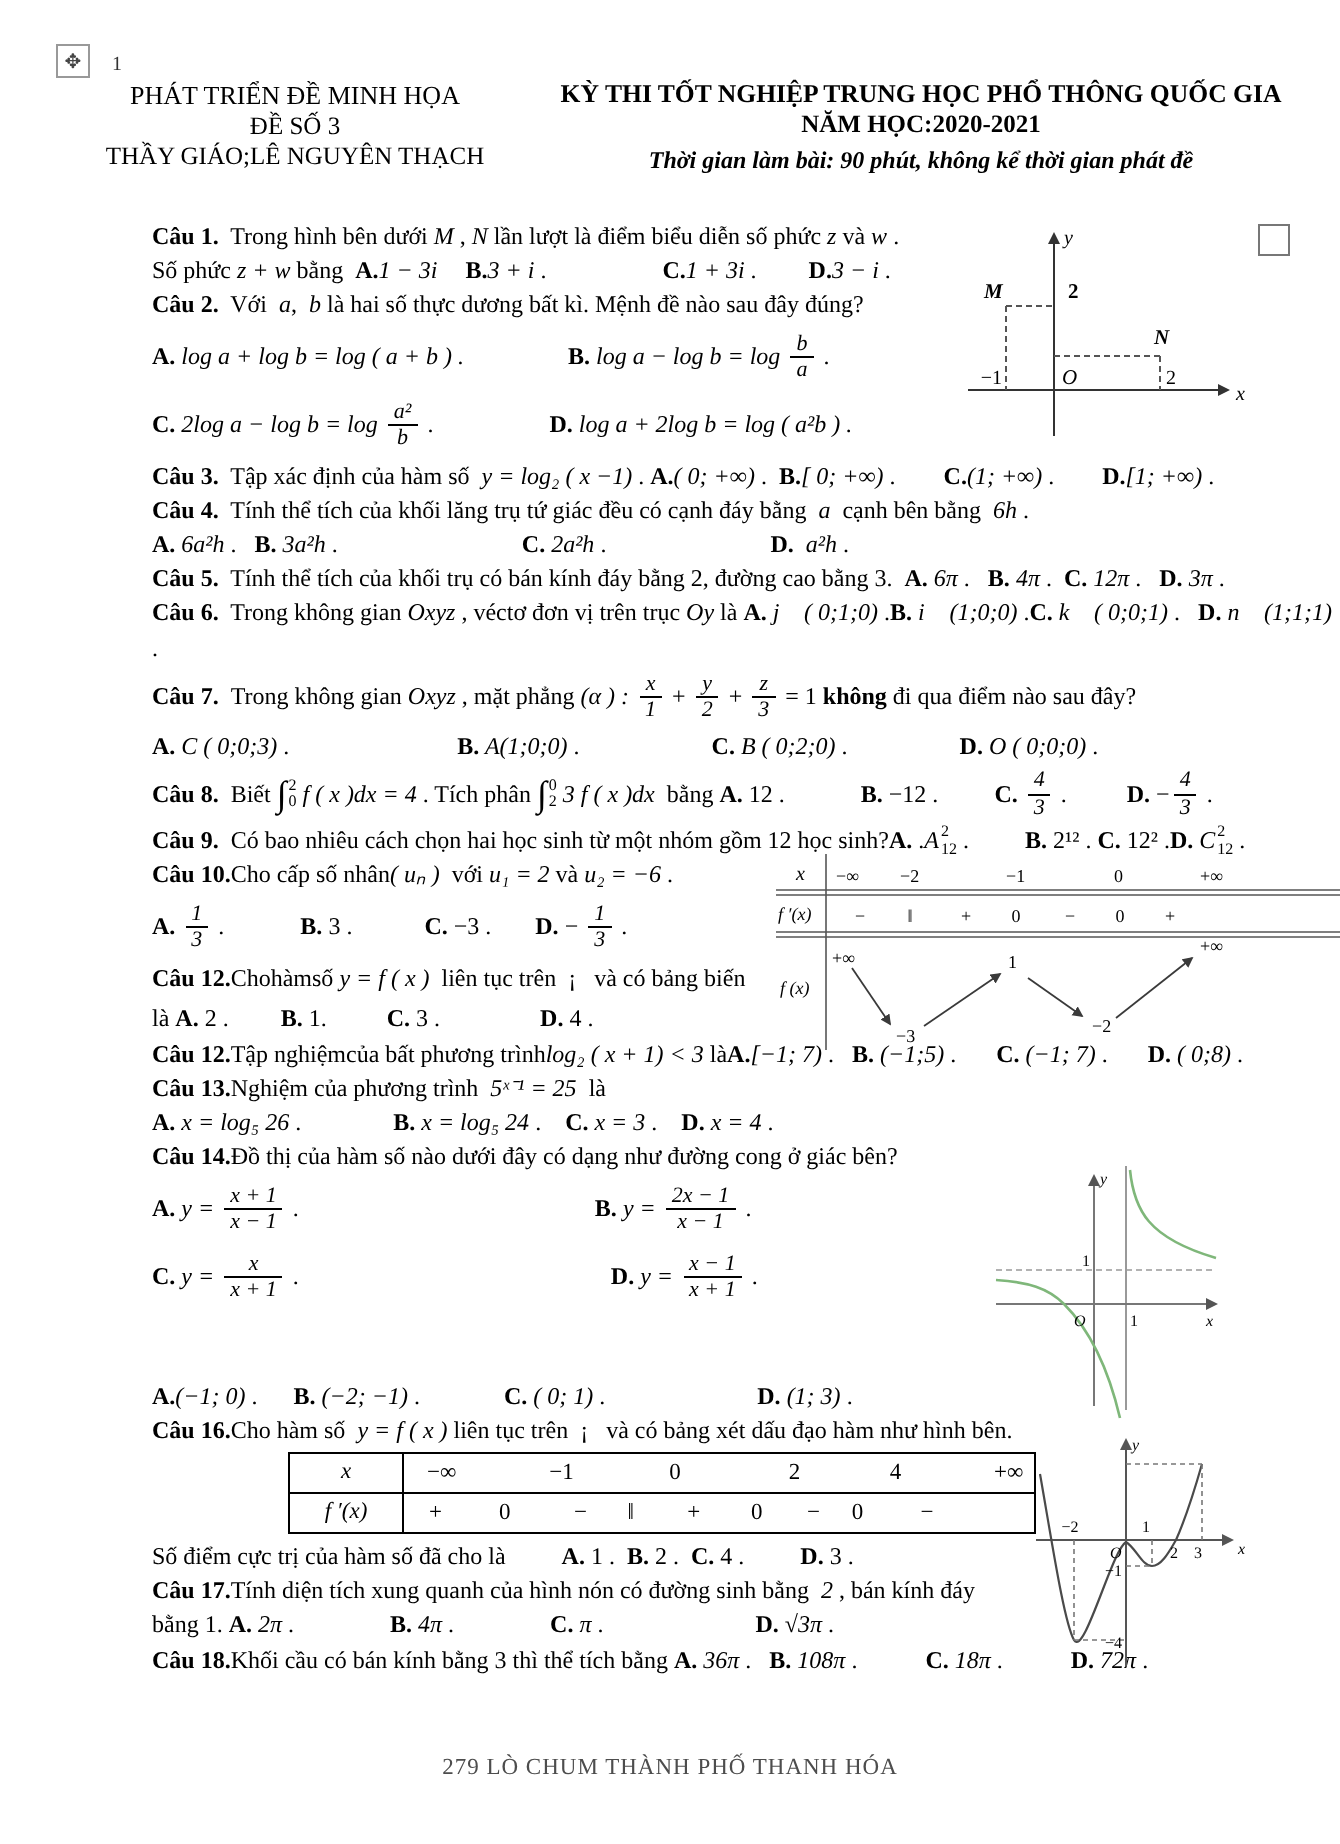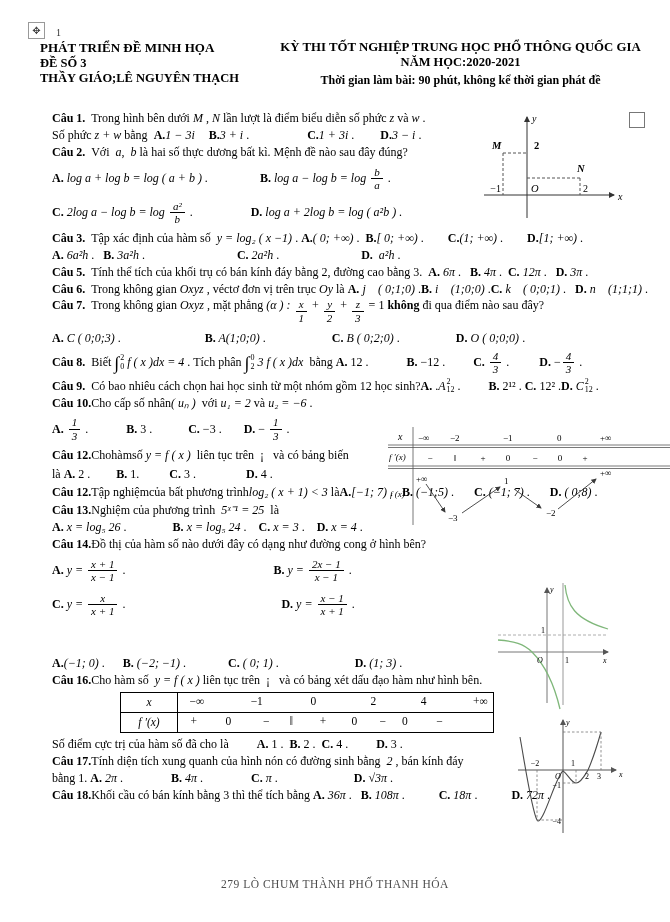--- a/index.html
+++ b/index.html
@@ -4,35 +4,35 @@
 <style>
   html,body{margin:0;padding:0}
   body{width:670px;height:922px;position:relative;background:#fff;color:#000;
        font-family:"Liberation Serif",serif;overflow:hidden}
   
   .move-handle{position:absolute;left:28px;top:22px;width:15px;height:15px;border:1px solid #999;
        display:flex;align-items:center;justify-content:center;font-size:10px;color:#444;background:#fff}
   .page-num{position:absolute;left:56px;top:27px;font-size:10px;color:#333}
   
   .hdr{position:absolute;left:40px;top:40px;right:4px;display:flex}
-  .hdr-left{width:215px;font-weight:bold}
+  .hdr-left{width:215px;text-align:center;font-weight:normal}
   .hdr-left .l1{font-size:13px}
   .hdr-left .l2{font-size:12.5px}
   .hdr-left .l3{font-size:12.5px}
   .hdr-right{flex:1;text-align:center;font-weight:bold}
   .hdr-right .r1{font-size:12.8px}
   .hdr-right .r2{font-size:12.5px}
   .hdr-right .r3{font-size:13px}
-  .time-note{font-weight:600;font-size:12px;margin-top:3px}
-  
-  #qs{position:absolute;left:0;top:110px;width:670px;box-sizing:border-box;padding-left:52px}
+  .time-note{font-style:italic;font-weight:600;font-size:12px;margin-top:3px}
+  
+  #qs{position:absolute;left:0;top:110px;width:670px;box-sizing:border-box;padding-left:76px}
   .line{white-space:pre-wrap;min-height:17.2px;line-height:17.2px;font-size:12px}
   .line.tall{display:flex;align-items:center;height:34px;line-height:normal}
   .line.tall30{display:flex;align-items:center;height:30px;line-height:normal}
-  .line.tall32{display:flex;align-items:flex-start;height:32px;line-height:normal}
+  .line.tall32{display:flex;align-items:center;height:32px;line-height:normal}
   .line.lh19{min-height:19.2px;line-height:19.2px}
   .q14{margin-bottom:34px}
   .sg-i{font-style:italic}
   .sg-b{font-weight:bold}
   .sg-f{display:inline-block;vertical-align:middle;text-align:center;font-style:italic;
         font-size:11px;line-height:1.1;margin:0 2px}
   .sg-fn{display:block;border-bottom:1px solid #000;padding:0 3px}
   .sg-fd{display:block;padding:0 3px}
   .sg-ss{display:inline-flex;align-items:center;font-style:italic}
   .sg-st{display:inline-flex;flex-direction:column;font-size:8px;line-height:1.05;font-style:normal;
@@ -80,20 +80,21 @@
     </div>
     <div class="q">
       <div class="line"><span class="sg-b">Câu 2.</span><span class="sg-t">  Với  </span><span class="sg-i">a</span><span class="sg-t">,  </span><span class="sg-i">b</span><span class="sg-t"> là hai số thực dương bất kì. Mệnh đề nào sau đây đúng?</span></div>
       <div class="line tall"><span class="sg-b">A.</span><span class="sg-i"> log a + log b = log ( a + b ) .</span><span class="sg-sp" style="display: inline-block; width: 52px;"></span><span class="sg-b">B.</span><span class="sg-i"> log a − log b = log </span><span class="sg-f"><span class="sg-fn">b</span><span class="sg-fd">a</span></span><span class="sg-t"> .</span></div>
       <div class="line tall"><span class="sg-b">C.</span><span class="sg-i"> 2log a − log b = log </span><span class="sg-f"><span class="sg-fn">a²</span><span class="sg-fd">b</span></span><span class="sg-t"> .</span><span class="sg-sp" style="display: inline-block; width: 58px;"></span><span class="sg-b">D.</span><span class="sg-i"> log a + 2log b = log ( a²b ) .</span></div>
     </div>
     <div class="q">
       <div class="line"><span class="sg-b">Câu 3.</span><span class="sg-t">  Tập xác định của hàm số  </span><span class="sg-i">y = log₂ ( x −1)</span><span class="sg-t"> . </span><span class="sg-b">A.</span><span class="sg-i">( 0; +∞)</span><span class="sg-t"> .  </span><span class="sg-b">B.</span><span class="sg-i">[ 0; +∞)</span><span class="sg-t"> .</span><span class="sg-sp" style="display: inline-block; width: 24px;"></span><span class="sg-b">C.</span><span class="sg-i">(1; +∞)</span><span class="sg-t"> .</span><span class="sg-sp" style="display: inline-block; width: 24px;"></span><span class="sg-b">D.</span><span class="sg-i">[1; +∞)</span><span class="sg-t"> .</span></div>
     </div>
     <div class="q">
+      <div class="line"><span class="sg-b">Câu 4.</span><span class="sg-t">  Tính thể tích của khối lăng trụ tứ giác đều có cạnh đáy bằng  </span><span class="sg-i">a</span><span class="sg-t">  cạnh bên bằng  </span><span class="sg-i">6h</span><span class="sg-t"> .</span></div>
       <div class="line"><span class="sg-b">A.</span><span class="sg-i"> 6a²h</span><span class="sg-t"> .   </span><span class="sg-b">B.</span><span class="sg-i"> 3a²h</span><span class="sg-t"> .</span><span class="sg-sp" style="display: inline-block; width: 92px;"></span><span class="sg-b">C.</span><span class="sg-i"> 2a²h</span><span class="sg-t"> .</span><span class="sg-sp" style="display: inline-block; width: 82px;"></span><span class="sg-b">D.</span><span class="sg-i">  a²h</span><span class="sg-t"> .</span></div>
     </div>
     <div class="q">
       <div class="line"><span class="sg-b">Câu 5.</span><span class="sg-t">  Tính thể tích của khối trụ có bán kính đáy bằng 2, đường cao bằng 3.  </span><span class="sg-b">A.</span><span class="sg-i"> 6π</span><span class="sg-t"> .   </span><span class="sg-b">B.</span><span class="sg-i"> 4π</span><span class="sg-t"> .  </span><span class="sg-b">C.</span><span class="sg-i"> 12π</span><span class="sg-t"> .   </span><span class="sg-b">D.</span><span class="sg-i"> 3π</span><span class="sg-t"> .</span></div>
     </div>
     <div class="q">
       <div class="line"><span class="sg-b">Câu 6.</span><span class="sg-t">  Trong không gian </span><span class="sg-i">Oxyz</span><span class="sg-t"> , véctơ đơn vị trên trục </span><span class="sg-i">Oy</span><span class="sg-t"> là </span><span class="sg-b">A.</span><span class="sg-i"> j⃗ ( 0;1;0)</span><span class="sg-t"> .</span><span class="sg-b">B.</span><span class="sg-i"> i⃗ (1;0;0)</span><span class="sg-t"> .</span><span class="sg-b">C.</span><span class="sg-i"> k⃗ ( 0;0;1)</span><span class="sg-t"> .   </span><span class="sg-b">D.</span><span class="sg-i"> n⃗ (1;1;1)</span><span class="sg-t"> .</span></div>
     </div>
     <div class="q">
       <div class="line tall32"><span class="sg-b">Câu 7.</span><span class="sg-t">  Trong không gian </span><span class="sg-i">Oxyz</span><span class="sg-t"> , mặt phẳng </span><span class="sg-i">(α ) : </span><span class="sg-f"><span class="sg-fn">x</span><span class="sg-fd">1</span></span><span class="sg-t"> + </span><span class="sg-f"><span class="sg-fn">y</span><span class="sg-fd">2</span></span><span class="sg-t"> + </span><span class="sg-f"><span class="sg-fn">z</span><span class="sg-fd">3</span></span><span class="sg-t"> = 1 </span><span class="sg-b">không</span><span class="sg-t"> đi qua điểm nào sau đây?</span></div>
@@ -114,21 +115,21 @@
       <div class="line lh19"><span class="sg-t">là </span><span class="sg-b">A.</span><span class="sg-t"> 2 .</span><span class="sg-sp" style="display: inline-block; width: 26px;"></span><span class="sg-b">B.</span><span class="sg-t"> 1.</span><span class="sg-sp" style="display: inline-block; width: 30px;"></span><span class="sg-b">C.</span><span class="sg-t"> 3 .</span><span class="sg-sp" style="display: inline-block; width: 50px;"></span><span class="sg-b">D.</span><span class="sg-t"> 4 .</span></div>
     </div>
     <div class="q">
       <div class="line"><span class="sg-b">Câu 12.</span><span class="sg-t">Tập nghiệmcủa bất phương trình</span><span class="sg-i">log₂ ( x + 1) &lt; 3</span><span class="sg-t"> là</span><span class="sg-b">A.</span><span class="sg-i">[−1; 7)</span><span class="sg-t"> .   </span><span class="sg-b">B.</span><span class="sg-i"> (−1;5)</span><span class="sg-t"> .</span><span class="sg-sp" style="display: inline-block; width: 20px;"></span><span class="sg-b">C.</span><span class="sg-i"> (−1; 7)</span><span class="sg-t"> .</span><span class="sg-sp" style="display: inline-block; width: 20px;"></span><span class="sg-b">D.</span><span class="sg-i"> ( 0;8)</span><span class="sg-t"> .</span></div>
     </div>
     <div class="q">
       <div class="line"><span class="sg-b">Câu 13.</span><span class="sg-t">Nghiệm của phương trình  </span><span class="sg-i">5ˣ⁻¹ = 25</span><span class="sg-t">  là</span></div>
       <div class="line"><span class="sg-b">A.</span><span class="sg-i"> x = log₅ 26</span><span class="sg-t"> .</span><span class="sg-sp" style="display: inline-block; width: 46px;"></span><span class="sg-b">B.</span><span class="sg-i"> x = log₅ 24</span><span class="sg-t"> .    </span><span class="sg-b">C.</span><span class="sg-i"> x = 3</span><span class="sg-t"> .    </span><span class="sg-b">D.</span><span class="sg-i"> x = 4</span><span class="sg-t"> .</span></div>
     </div>
     <div class="q q14">
-      <div class="line"><span class="sg-b">Câu 14.</span><span class="sg-t">Đồ thị của hàm số nào dưới đây có dạng như đường cong ở hình bên?</span></div>
+      <div class="line"><span class="sg-b">Câu 14.</span><span class="sg-t">Đồ thị của hàm số nào dưới đây có dạng như đường cong ở giác bên?</span></div>
       <div class="line tall"><span class="sg-b">A.</span><span class="sg-i"> y = </span><span class="sg-f"><span class="sg-fn">x + 1</span><span class="sg-fd">x − 1</span></span><span class="sg-t"> .</span><span class="sg-sp" style="display: inline-block; width: 148px;"></span><span class="sg-b">B.</span><span class="sg-i"> y = </span><span class="sg-f"><span class="sg-fn">2x − 1</span><span class="sg-fd">x − 1</span></span><span class="sg-t"> .</span></div>
       <div class="line tall"><span class="sg-b">C.</span><span class="sg-i"> y = </span><span class="sg-f"><span class="sg-fn">x</span><span class="sg-fd">x + 1</span></span><span class="sg-t"> .</span><span class="sg-sp" style="display: inline-block; width: 156px;"></span><span class="sg-b">D.</span><span class="sg-i"> y = </span><span class="sg-f"><span class="sg-fn">x − 1</span><span class="sg-fd">x + 1</span></span><span class="sg-t"> .</span></div>
     </div>
     <div class="q">
       <div class="line"><span class="sg-b">A.</span><span class="sg-i">(−1; 0)</span><span class="sg-t"> .</span><span class="sg-sp" style="display: inline-block; width: 18px;"></span><span class="sg-b">B.</span><span class="sg-i"> (−2; −1)</span><span class="sg-t"> .</span><span class="sg-sp" style="display: inline-block; width: 42px;"></span><span class="sg-b">C.</span><span class="sg-i"> ( 0; 1)</span><span class="sg-t"> .</span><span class="sg-sp" style="display: inline-block; width: 76px;"></span><span class="sg-b">D.</span><span class="sg-i"> (1; 3)</span><span class="sg-t"> .</span></div>
     </div>
     <div class="q">
       <div class="line"><span class="sg-b">Câu 16.</span><span class="sg-t">Cho hàm số  </span><span class="sg-i">y = f ( x )</span><span class="sg-t"> liên tục trên  ¡   và có bảng xét dấu đạo hàm như hình bên.</span></div>
       <div class="line"><div class="sgn"><div class="sgn-row"><span class="sgn-lbl">x</span><div class="sgn-cells"><span class="sgn-it" style="left: 6%;">−∞</span><span class="sgn-it" style="left: 25%;">−1</span><span class="sgn-it" style="left: 43%;">0</span><span class="sgn-it" style="left: 62%;">2</span><span class="sgn-it" style="left: 78%;">4</span><span class="sgn-it" style="left: 96%;">+∞</span></div></div><div class="sgn-row"><span class="sgn-lbl">f ′(x)</span><div class="sgn-cells"><span class="sgn-it" style="left: 5%;">+</span><span class="sgn-it" style="left: 16%;">0</span><span class="sgn-it" style="left: 28%;">−</span><span class="sgn-it" style="left: 36%;">‖</span><span class="sgn-it" style="left: 46%;">+</span><span class="sgn-it" style="left: 56%;">0</span><span class="sgn-it" style="left: 65%;">−</span><span class="sgn-it" style="left: 72%;">0</span><span class="sgn-it" style="left: 83%;">−</span></div></div></div></div>
       <div class="line"><span class="sg-t">Số điểm cực trị của hàm số đã cho là</span><span class="sg-sp" style="display: inline-block; width: 28px;"></span><span class="sg-b">A.</span><span class="sg-t"> 1 .  </span><span class="sg-b">B.</span><span class="sg-t"> 2 .  </span><span class="sg-b">C.</span><span class="sg-t"> 4 .</span><span class="sg-sp" style="display: inline-block; width: 28px;"></span><span class="sg-b">D.</span><span class="sg-t"> 3 .</span></div>

